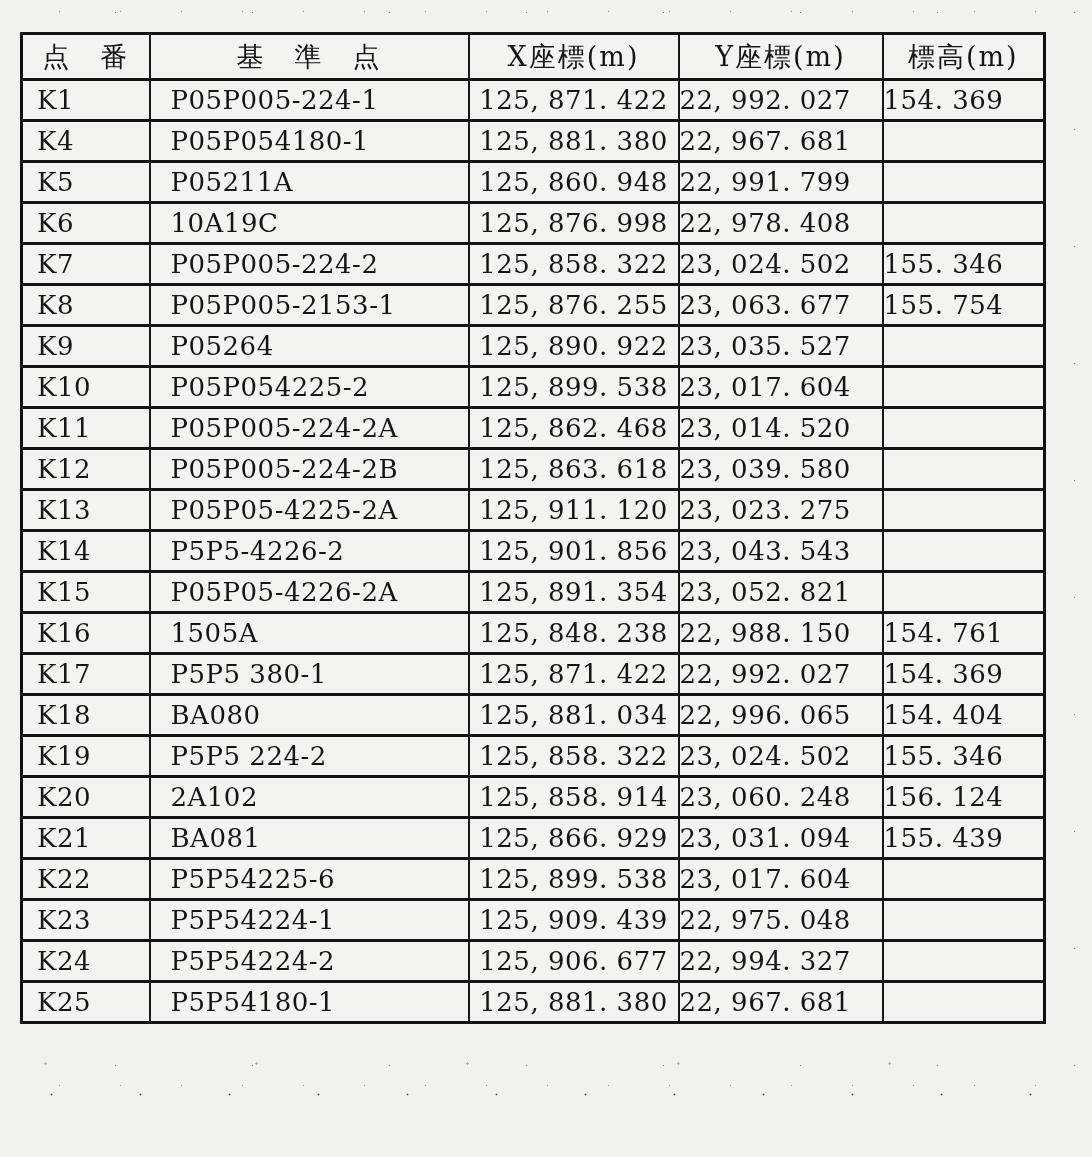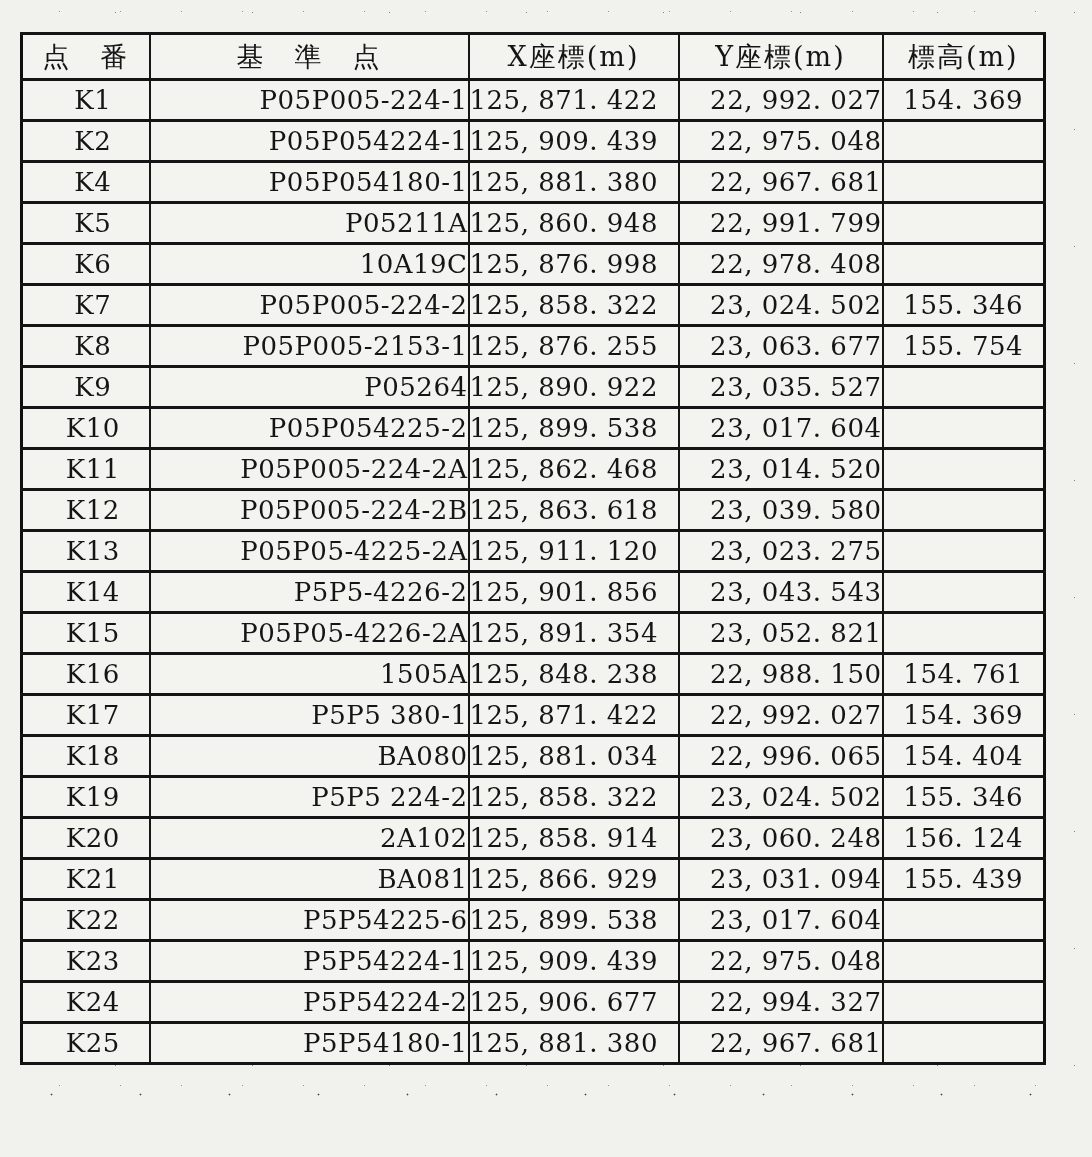--- a/index.html
+++ b/index.html
@@ -47,25 +47,25 @@
     height: 46px;
     font-size: 27px;
     text-align: center;
     letter-spacing: 2px;
   }
   .coord-table tbody td {
     height: 41px;
     font-size: 26px;
     letter-spacing: 0.5px;
   }
-  td.c-point  { text-align: center;  padding-left: 14px; }
-  td.c-ref    { text-align: right;  padding-left: 20px; }
-  td.c-x      { }
-  td.c-y      { text-align: right; }
-  td.c-elev   { text-align: center; }
+  td.c-point  { text-align: left;  padding-left: 14px; }
+  td.c-ref    { text-align: left;  padding-left: 20px; }
+  td.c-x      { text-align: center; }
+  td.c-y      { text-align: left; }
+  td.c-elev   { }
   col.w-point { width: 128px; }
   col.w-ref   { width: 319px; }
   col.w-x     { width: 210px; }
   col.w-y     { width: 204px; }
   col.w-elev  { width: 162px; }
 </style>
 </head>
 <body>
 
 <div class="scan-page">
@@ -88,27 +88,20 @@
     </thead>
     <tbody>
         <tr>
           <td class="c-point">K1</td>
           <td class="c-ref">P05P005-224-1</td>
           <td class="c-x">125, 871. 422</td>
           <td class="c-y">22, 992. 027</td>
           <td class="c-elev">154. 369</td>
         </tr>
         <tr>
-          <td class="c-point">K2</td>
-          <td class="c-ref">P05P054224-1</td>
-          <td class="c-x">125, 909. 439</td>
-          <td class="c-y">22, 975. 048</td>
-          <td class="c-elev"></td>
-        </tr>
-        <tr>
           <td class="c-point">K4</td>
           <td class="c-ref">P05P054180-1</td>
           <td class="c-x">125, 881. 380</td>
           <td class="c-y">22, 967. 681</td>
           <td class="c-elev"></td>
         </tr>
         <tr>
           <td class="c-point">K5</td>
           <td class="c-ref">P05211A</td>
           <td class="c-x">125, 860. 948</td>

